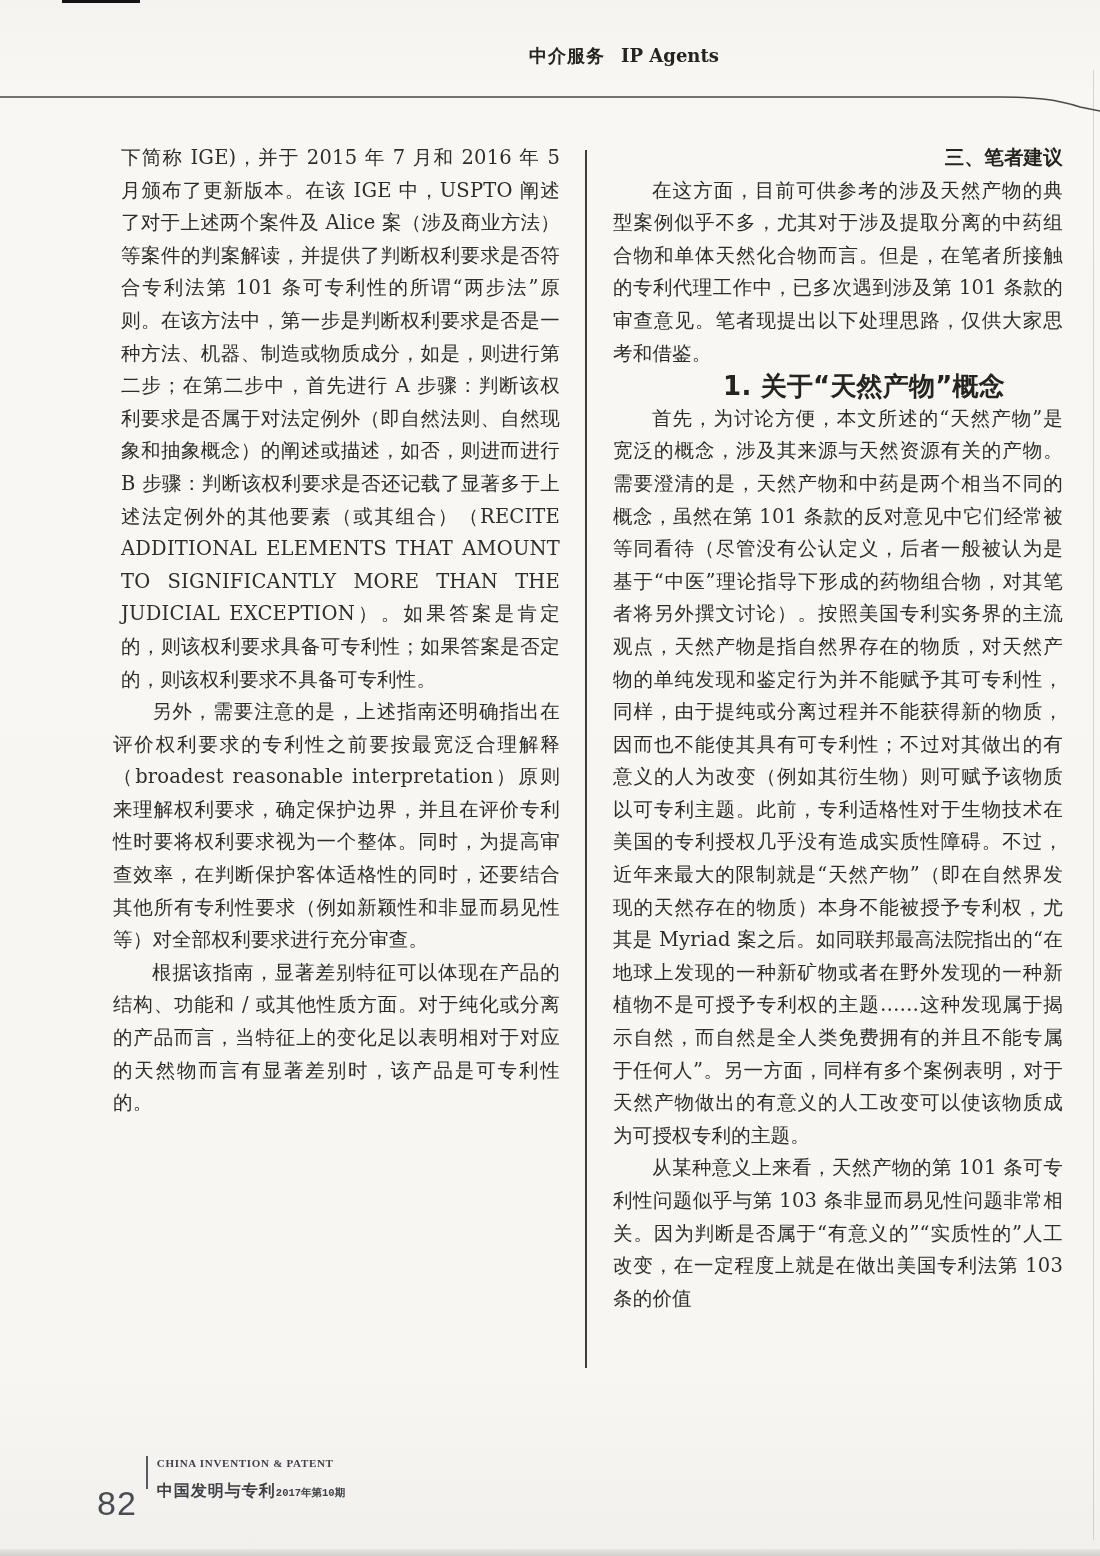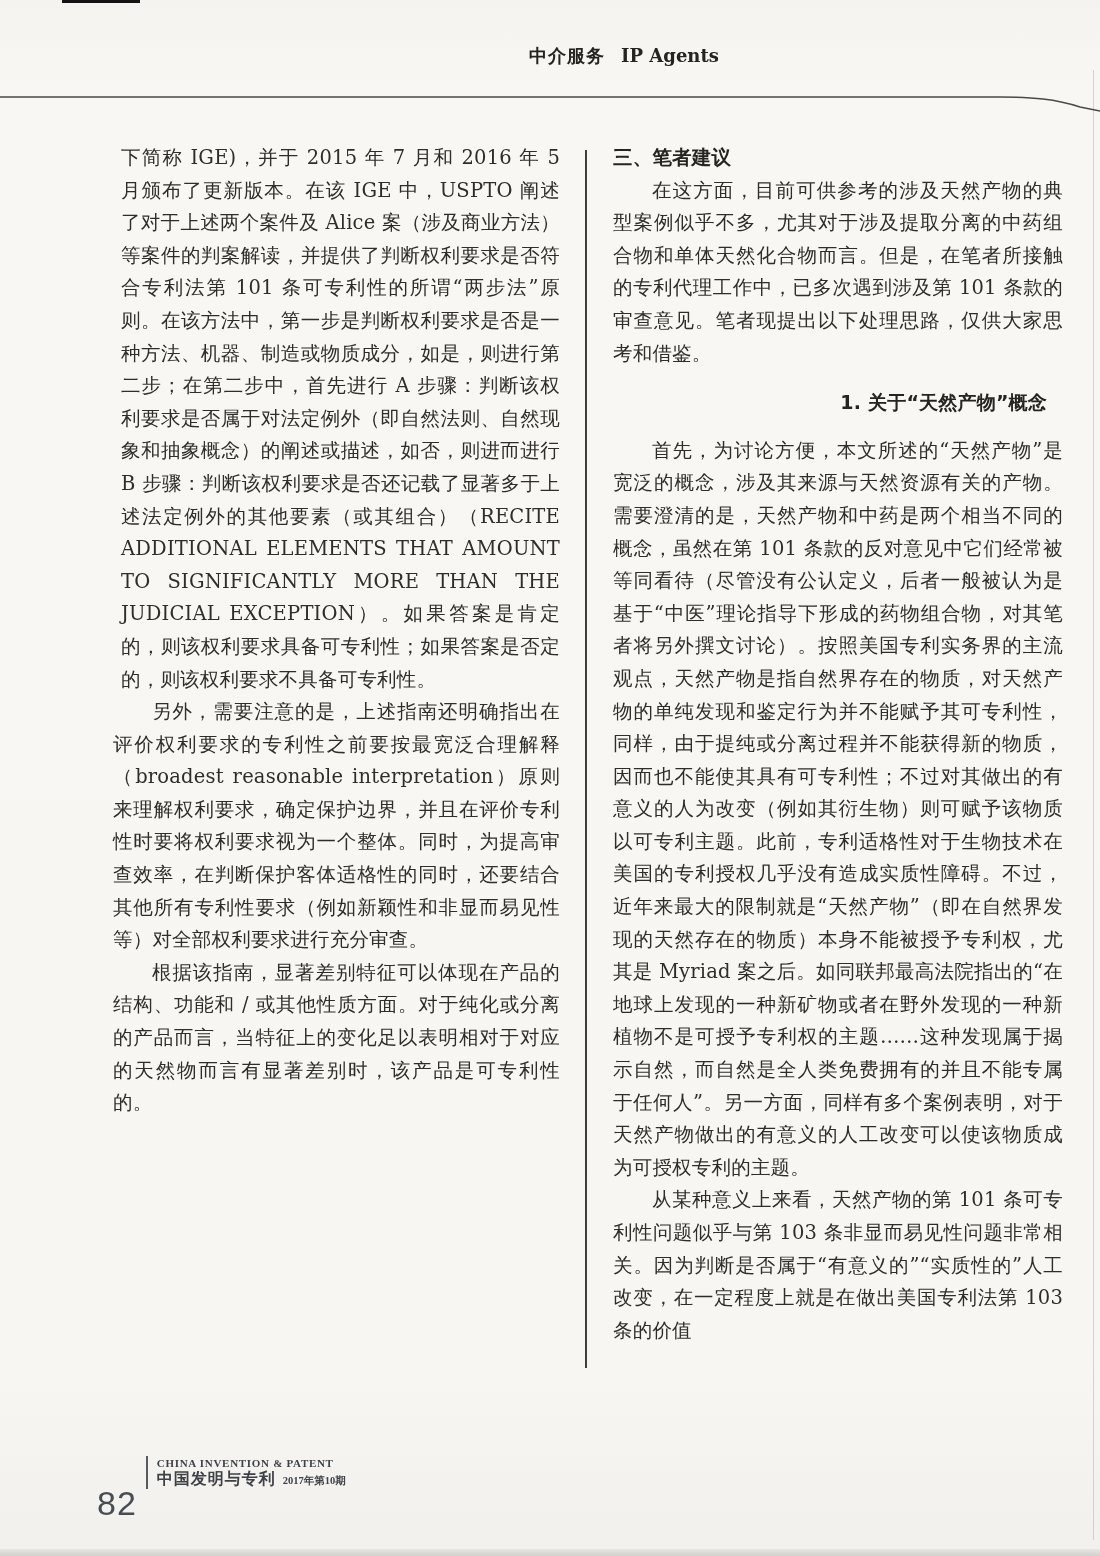--- a/index.html
+++ b/index.html
@@ -30,42 +30,42 @@
     font-size:19.5px;line-height:32.6px;
     text-align:justify;
     letter-spacing:0.2px;
   }
   .col-left{left:113px;width:447px;}
   .col-right{left:613px;width:450px;}
   .col p{margin:0;text-indent:2em;}
   .col p.cont{text-indent:0;margin-left:8px;}
   .h-main{
     margin:0;font-family:"DejaVu Sans","Liberation Sans",sans-serif;
-    font-weight:700;font-size:19.5px;line-height:32.6px;color:#26241f;text-align:left;
+    font-weight:700;font-size:19.5px;line-height:32.6px;color:#26241f;text-align:right;
   }
   .h-sub{
-    margin:16px;font-family:"DejaVu Sans","Liberation Sans",sans-serif;
-    font-weight:700;font-size:19px;line-height:32.6px;color:#26241f;
-    text-indent:2em;text-align:right;
+    margin:0;font-family:"DejaVu Sans","Liberation Sans",sans-serif;
+    font-weight:700;font-size:26px;line-height:32.6px;color:#26241f;
+    text-indent:2em;text-align:center;
   }
   .col-divider{position:absolute;left:585px;top:150px;width:2px;height:1218px;background:#403e3a;}
   .page-footer{position:absolute;left:97px;top:1455px;display:flex;align-items:flex-start;}
   .page-num{
     font-family:"Liberation Sans","DejaVu Sans",sans-serif;
     font-size:34px;line-height:32px;color:#484d53;letter-spacing:1px;margin-top:32px;
   }
   .footer-bar{width:2px;height:33px;background:#575b60;margin:1px 9px 0 9px;}
-  .journal{display:flex;flex-direction:column;justify-content:space-between;height:33px;padding-top:2px;box-sizing:border-box;}
+  .journal{display:flex;flex-direction:column;justify-content:space-between;height:33px;padding-top:2px;box-sizing:border-box;gap:12px;}
   .journal-en{
     font-family:"Liberation Serif","DejaVu Serif",serif;
     font-size:11px;font-weight:700;letter-spacing:0.7px;color:#3e4247;
   }
   .journal-cn-row{display:flex;align-items:baseline;}
   .journal-cn{font-family:"DejaVu Sans","Liberation Sans",sans-serif;font-weight:700;font-size:16px;color:#3e4247;letter-spacing:1px;}
-  .journal-issue{font-family:Liberation Serif, serif;font-weight:700;font-size:10.5px;color:#3e4247;margin-left:7px;}
+  .journal-issue{font-family:Liberation Mono, monospace;font-weight:700;font-size:10.5px;color:#3e4247;}
 </style>
 </head>
 <body>
 
 <div class="page">
 
   <div class="scan-mark-top"></div>
 
   <header class="page-header">
     <span class="hdr-cn">中介服务</span><span class="hdr-en">IP Agents</span>

